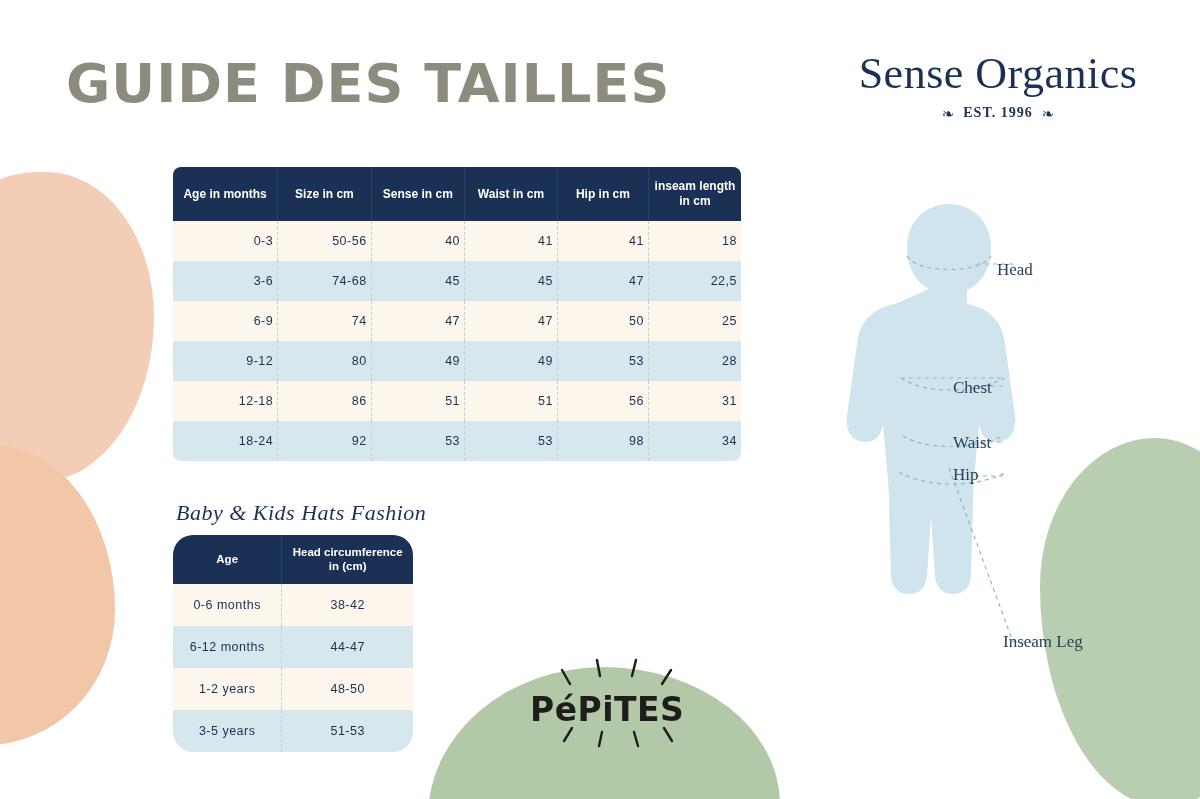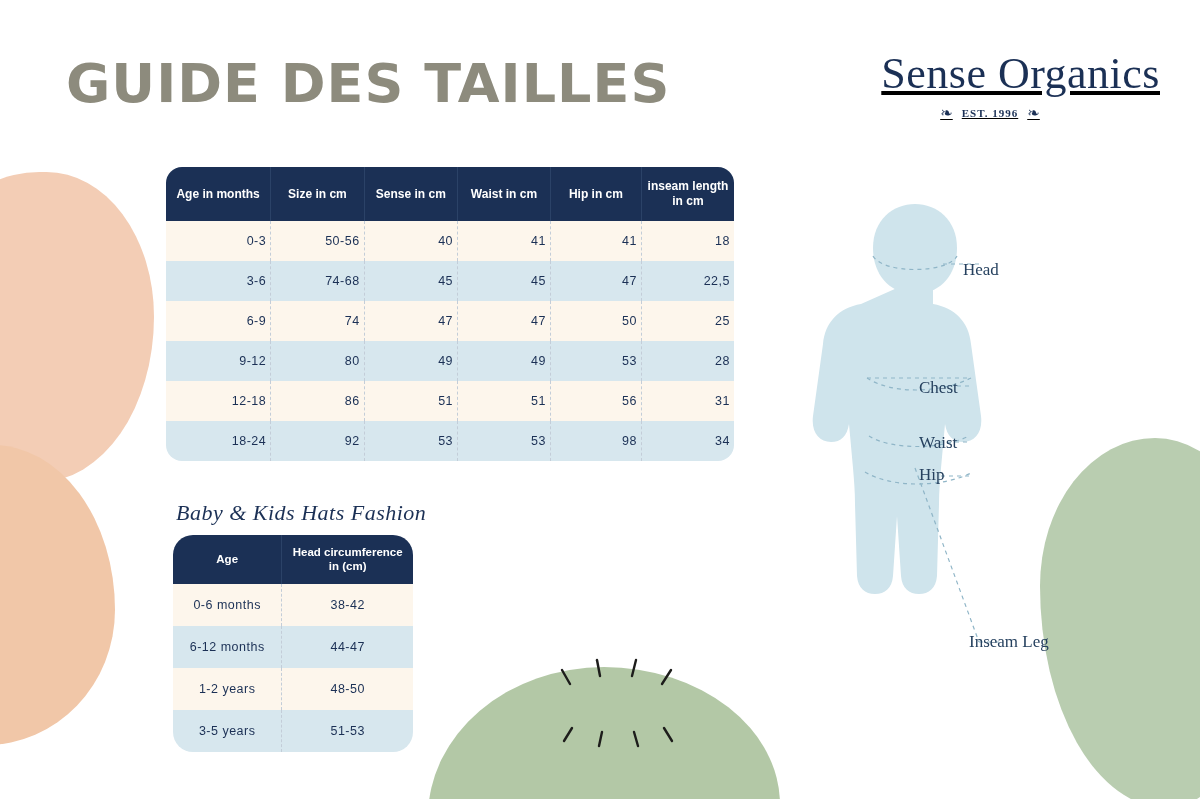--- a/index.html
+++ b/index.html
@@ -35,44 +35,44 @@
   }
 
   
   .title {
     position: absolute; left: 66px; top: 52px;
     font-size: 54px; font-weight: bold; letter-spacing: 1px;
     color: #8d8b7d;
     font-family: "DejaVu Sans", sans-serif;
   }
   .brand {
-    position: absolute; right: 40px; top: 48px;
-    text-align: right; width: 340px; text-decoration: underline;
+    position: absolute; right: 32px; top: 48px;
+    text-align: center; width: 340px;
   }
   .brand-name {
     font-family: "Liberation Serif", serif;
     font-size: 44px; color: #1b3055; letter-spacing: .5px;
   }
   .brand-est {
     margin-top: 6px;
     display: flex; align-items: center; justify-content: center; gap: 9px;
     color: #1b3055;
   }
   .brand-est .est-text {
     font-family: "Liberation Serif", serif;
-    font-weight: bold; font-size: 11px; letter-spacing: 1px;
+    font-weight: bold; font-size: 14px; letter-spacing: 1px;
   }
   .orn { font-size: 15px; line-height: 1; color:#1b3055; }
 
   
   .size-table {
-    position: absolute; left: 166px; top: 167px;
+    position: absolute; left: 173px; top: 167px;
     width: 568px;
     border-collapse: collapse;
-    border-radius: 16px; overflow: hidden;
+    border-radius: 8px; overflow: hidden;
     font-size: 12.5px; color: #1b3055;
   }
   .size-table th {
     background: #1b3055; color: #ffffff;
     font-size: 12px; font-weight: bold;
     padding: 12px 4px; line-height: 1.25;
     border-right: 1px solid #2b4267;
   }
   .size-table th:last-child { border-right: none; }
   .size-table td {
@@ -107,21 +107,21 @@
   .hats-table td {
     text-align: center; padding: 14px 4px;
     border-right: 1px dashed #c3cdd8;
     letter-spacing: .5px;
   }
   .hats-table td:last-child { border-right: none; }
   .hats-table tbody tr:nth-child(odd) td { background: #fdf6ec; }
   .hats-table tbody tr:nth-child(even) td { background: #d7e7ee; }
 
   
-  .figure-wrap { position: absolute; left: 811px; top: 200px; width: 320px; height: 480px; }
+  .figure-wrap { position: absolute; left: 845px; top: 200px; width: 320px; height: 480px; }
   .figure-wrap svg { display: block; }
   .fig-label {
     position: absolute;
     font-family: "Liberation Serif", serif;
     font-size: 17px; color: #26415f; white-space: nowrap;
   }
   .lbl-head   { left: 152px; top: 60px; }
   .lbl-chest  { left: 108px; top: 178px; }
   .lbl-waist  { left: 108px; top: 233px; }
   .lbl-hip    { left: 108px; top: 265px; }
@@ -289,20 +289,21 @@
   </div>
 
   <svg class="pep-rays" viewBox="0 0 140 30">
     <g stroke="#1d1d1b" stroke-width="2.4" stroke-linecap="round">
       <line x1="22" y1="26" x2="14" y2="12"></line>
       <line x1="52" y1="18" x2="49" y2="2"></line>
       <line x1="84" y1="18" x2="88" y2="2"></line>
       <line x1="114" y1="26" x2="123" y2="12"></line>
     </g>
   </svg>
+  <div class="pepites">PéPiTES</div>
   <svg class="pep-rays-b" viewBox="0 0 140 26">
     <g stroke="#1d1d1b" stroke-width="2.4" stroke-linecap="round">
       <line x1="24" y1="2" x2="16" y2="15"></line>
       <line x1="54" y1="6" x2="51" y2="20"></line>
       <line x1="86" y1="6" x2="90" y2="20"></line>
       <line x1="116" y1="2" x2="124" y2="15"></line>
     </g>
   </svg>
 
 </div>

